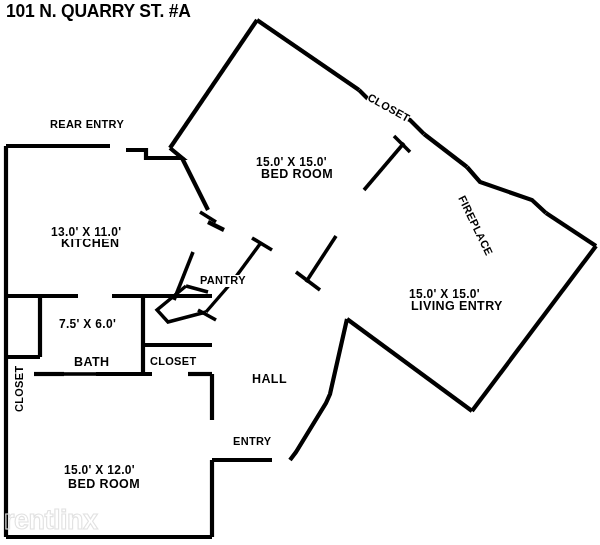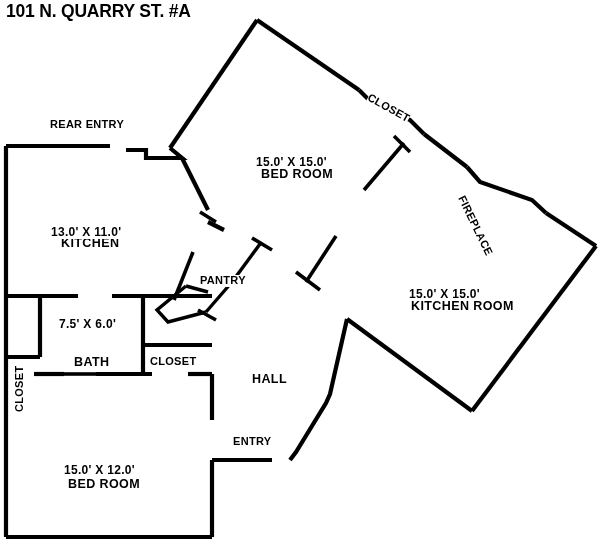--- a/index.html
+++ b/index.html
@@ -190,33 +190,34 @@
   <div class="lbl lbl-room" style="left:61px; top:193px;">KITCHEN</div>
   <div class="lbl lbl-dim" style="left:51px; top:226px;">13.0'  X  11.0'</div>
 
   <div class="lbl lbl-room" style="left:261px; top:124px;">BED ROOM</div>
   <div class="lbl lbl-dim" style="left:256px; top:156px;">15.0'  X  15.0'</div>
 
   <div class="lbl lbl-small rot-closet-top" style="left:371px; top:92px;">CLOSET</div>
 
   <div class="lbl lbl-small rot-fireplace" style="left:466px; top:194px;">FIREPLACE</div>
 
-  <div class="lbl lbl-room" style="left:411px; top:256px;">KITCHEN ROOM</div>
+  <div class="lbl lbl-room" style="left:411px; top:256px;">LIVING ENTRY</div>
   <div class="lbl lbl-dim" style="left:409px; top:288px;">15.0'  X  15.0'</div>
 
   <div class="lbl lbl-small" style="left:200px; top:259px;margin-top:16px;">PANTRY</div>
 
   <div class="lbl lbl-room" style="left:252px; top:329px;">HALL</div>
 
   <div class="lbl lbl-room" style="left:74px; top:312px;">BATH</div>
   <div class="lbl lbl-dim" style="left:59px; top:318px;">7.5'  X  6.0'</div>
 
   <div class="lbl lbl-small" style="left:150px; top:356px;">CLOSET</div>
 
   <div class="lbl lbl-small rot-closet-left" style="left:14px; top:412px;">CLOSET</div>
 
   <div class="lbl lbl-room" style="left:68px; top:434px;">BED ROOM</div>
   <div class="lbl lbl-dim" style="left:64px; top:464px;">15.0'  X  12.0'</div>
 
   <div class="lbl lbl-small" style="left:233px; top:436px;">ENTRY</div>
 
+  <div id="watermark">rentlinx</div>
 
 </div>
 
 </body></html>

